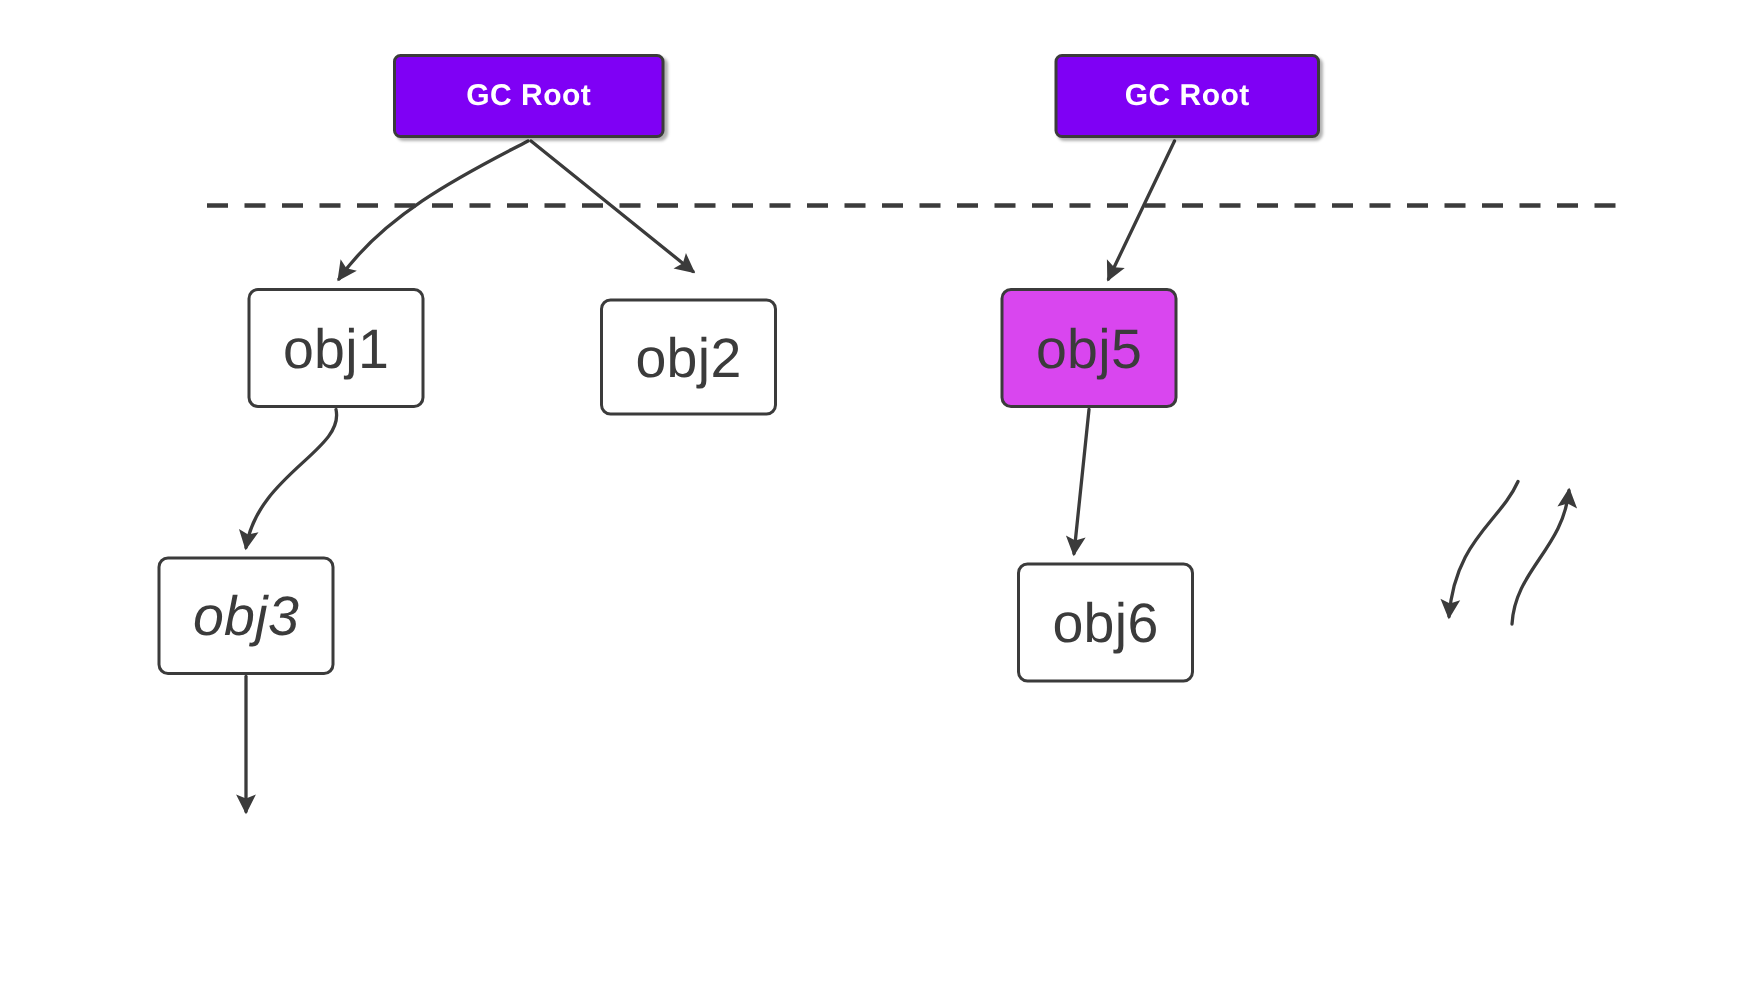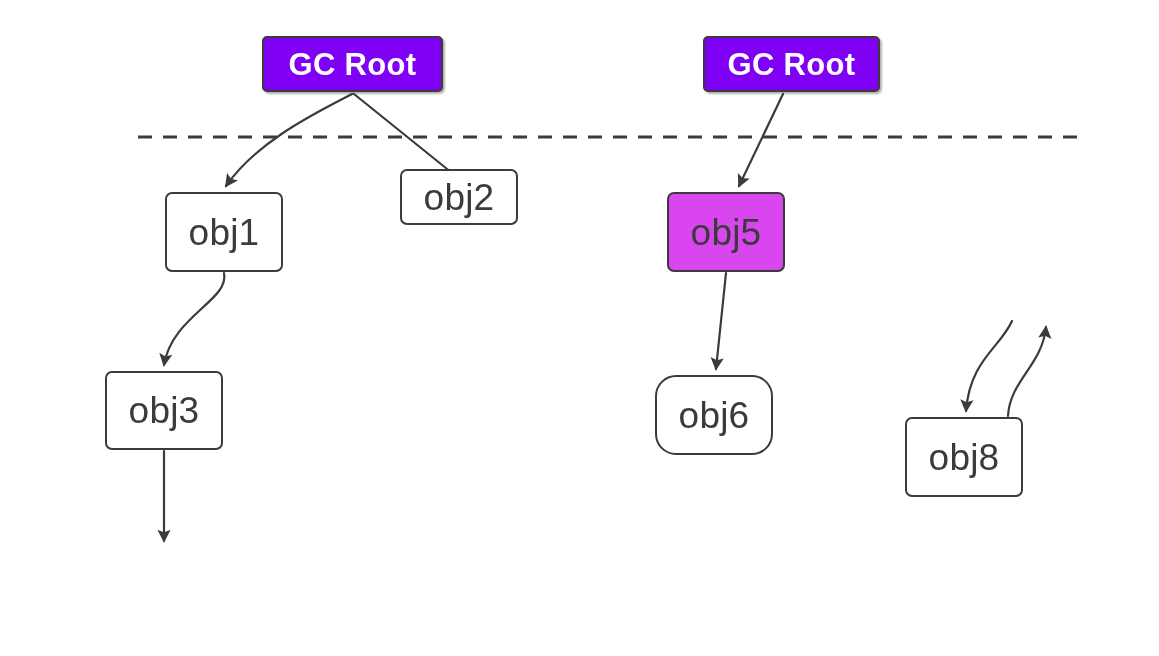--- a/index.html
+++ b/index.html
@@ -46,21 +46,21 @@
     white-space: nowrap;
     font-family: "Liberation Sans", sans-serif;
   }
   .node.gc-root {
     border: 2px solid #3b3b3b;
     border-radius: 5px;
     box-shadow: 2px 2px 2px rgba(0,0,0,0.30);
   }
   .node.gc-root .node-label {
     color: #ffffff;
-    font-size: 31px;
+    font-size: 20px;
     font-weight: 600;
     letter-spacing: 0.3px;
   }
 </style>
 </head>
 <body>
 
 <div id="canvas-root">
 
   <svg class="edge-layer" viewBox="0 0 1159 656" xmlns="http://www.w3.org/2000/svg">
@@ -89,35 +89,32 @@
   </div>
 
   <div class="node gc-root" style="left: 703px; top: 36px; width: 177px; height: 56px; border-color: rgb(59, 59, 59); background: rgb(127, 0, 245);">
     <span class="node-label">GC Root</span>
   </div>
 
   <div class="node" style="left: 165px; top: 192px; width: 118px; height: 80px; border-color: rgb(59, 59, 59); background: rgb(255, 255, 255);">
     <span class="node-label">obj1</span>
   </div>
 
-  <div class="node" style="left: 400px; top: 169px; width: 118px; height: 56px; border-color: rgb(59, 59, 59); background: rgb(255, 255, 255);">
+  <div class="node" style="left: 400px; top: 199px; width: 118px; height: 78px; border-color: rgb(59, 59, 59); background: rgb(255, 255, 255);">
     <span class="node-label">obj2</span>
   </div>
 
-  <div class="node" style="left: 105px; top: 371px; width: 118px; height: 79px; border-color: rgb(59, 59, 59); background: rgb(255, 255, 255);">
+  <div class="node" style="left: 105px; top: 371px; width: 118px; height: 79px; border-color: rgb(59, 59, 59); background: rgb(255, 255, 255); font-style: italic;">
     <span class="node-label">obj3</span>
   </div>
 
 
   <div class="node" style="left: 667px; top: 192px; width: 118px; height: 80px; border-color: rgb(59, 59, 59); background: #d946ef;">
     <span class="node-label">obj5</span>
   </div>
 
-  <div class="node" style="left: 655px; top: 375px; width: 118px; height: 80px; border-color: rgb(59, 59, 59); background: rgb(255, 255, 255); border-radius: 21px;">
+  <div class="node" style="left: 678px; top: 375px; width: 118px; height: 80px; border-color: rgb(59, 59, 59); background: rgb(255, 255, 255);">
     <span class="node-label">obj6</span>
   </div>
 
 
-  <div class="node" style="left: 905px; top: 417px; width: 118px; height: 80px; border-color: rgb(59, 59, 59); background: rgb(255, 255, 255);">
-    <span class="node-label">obj8</span>
-  </div>
 
 </div>
 
 </body></html>

